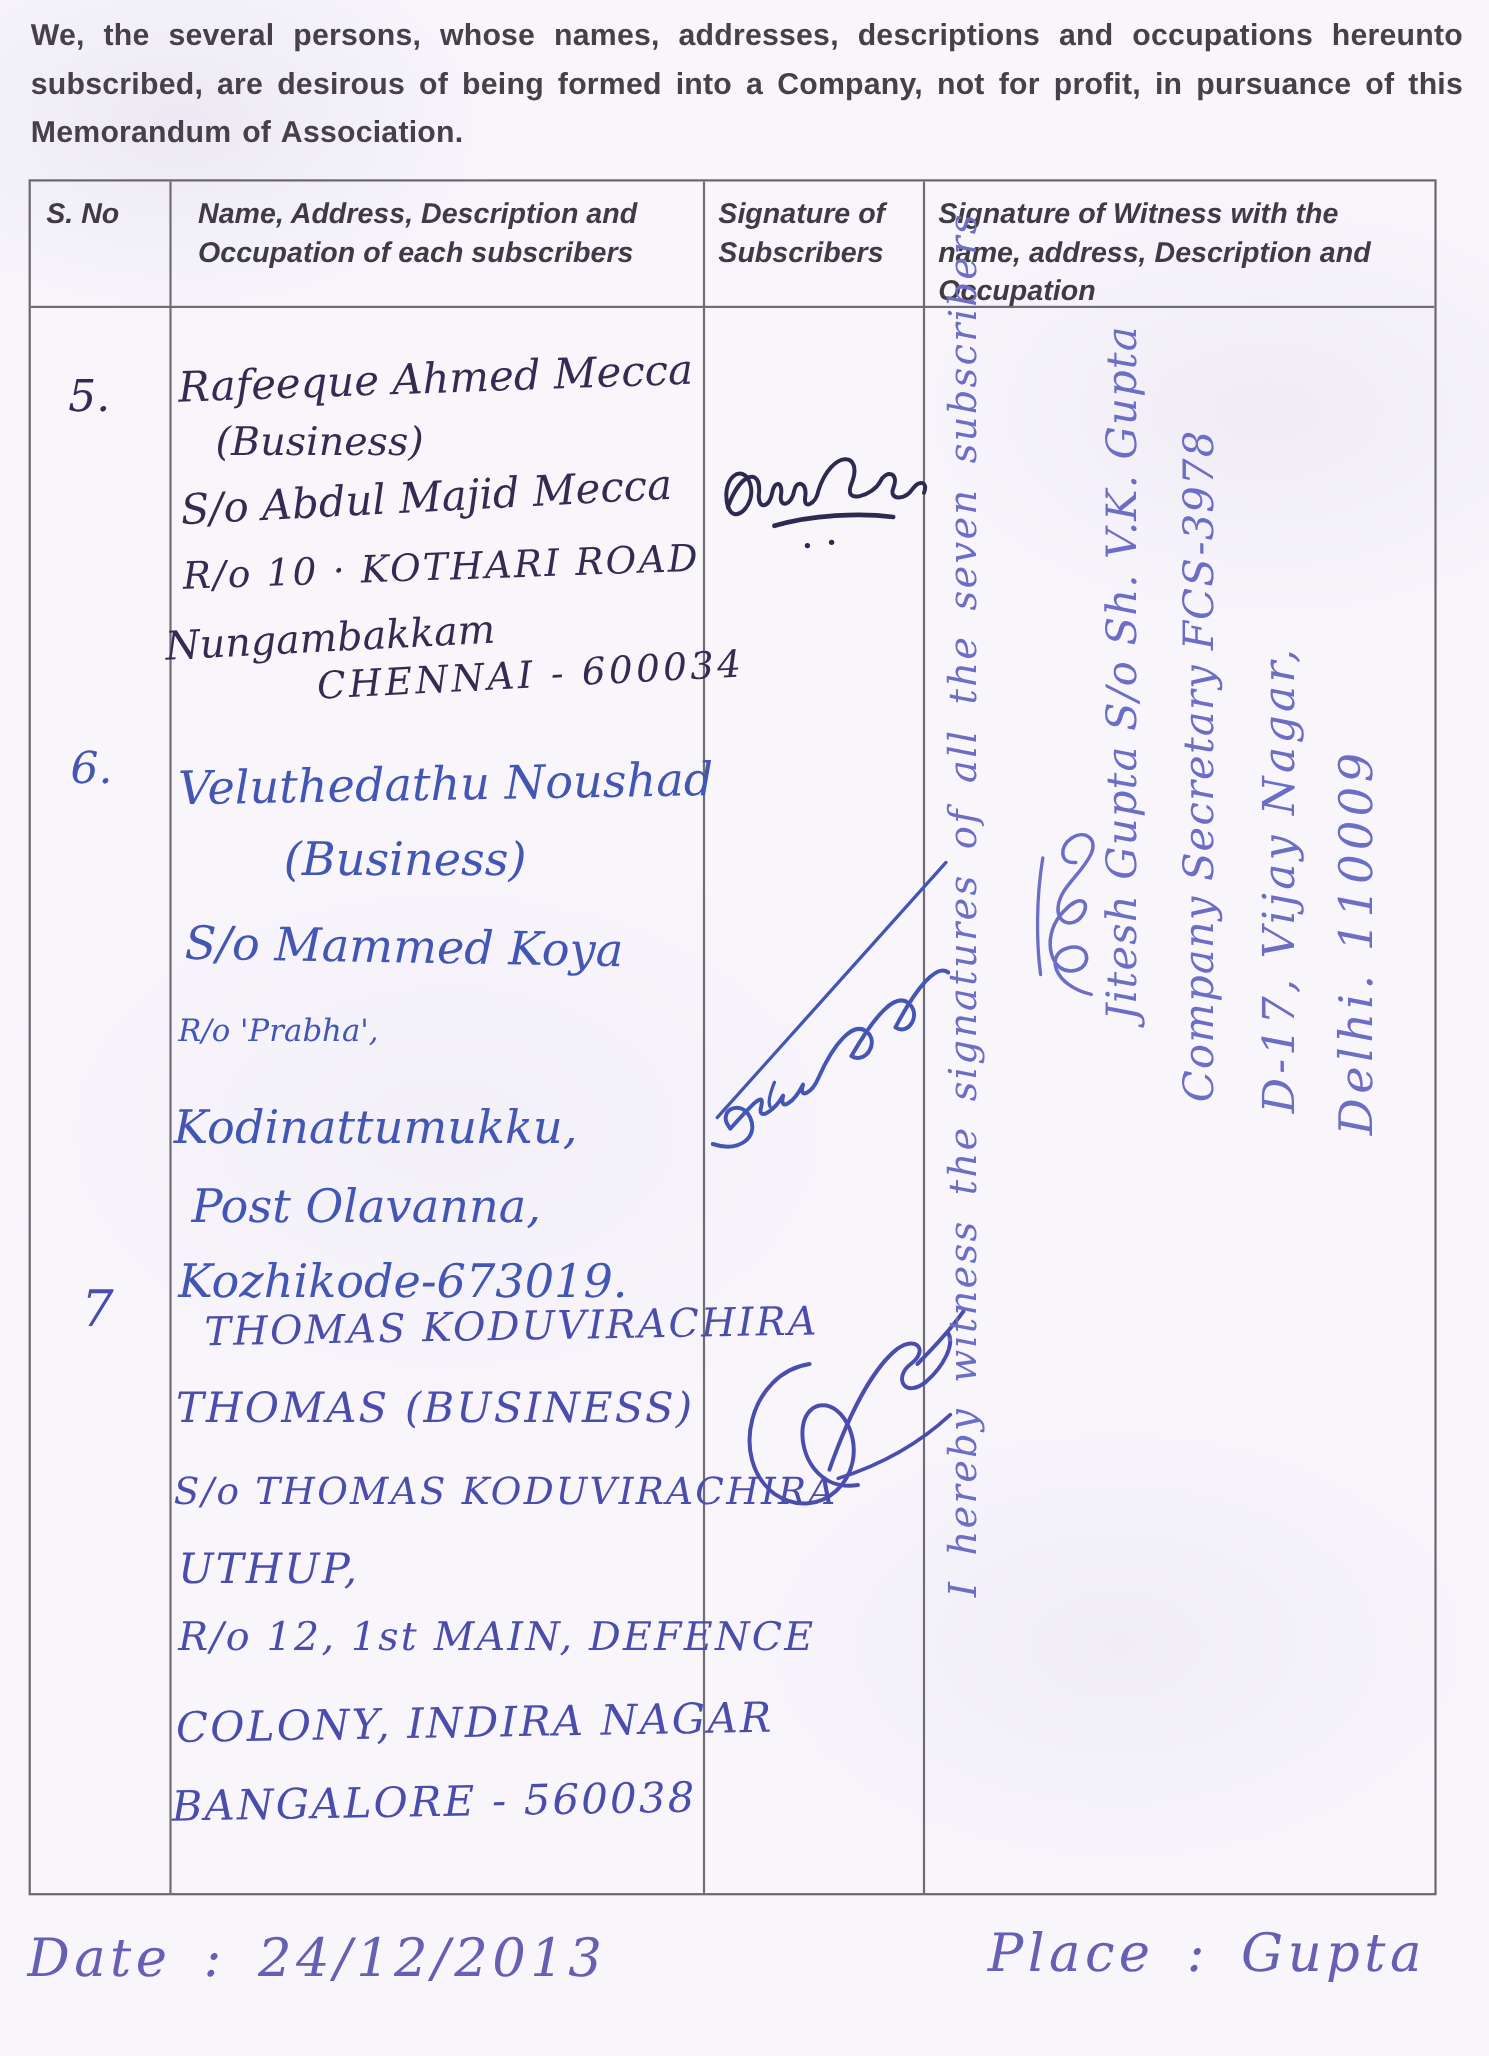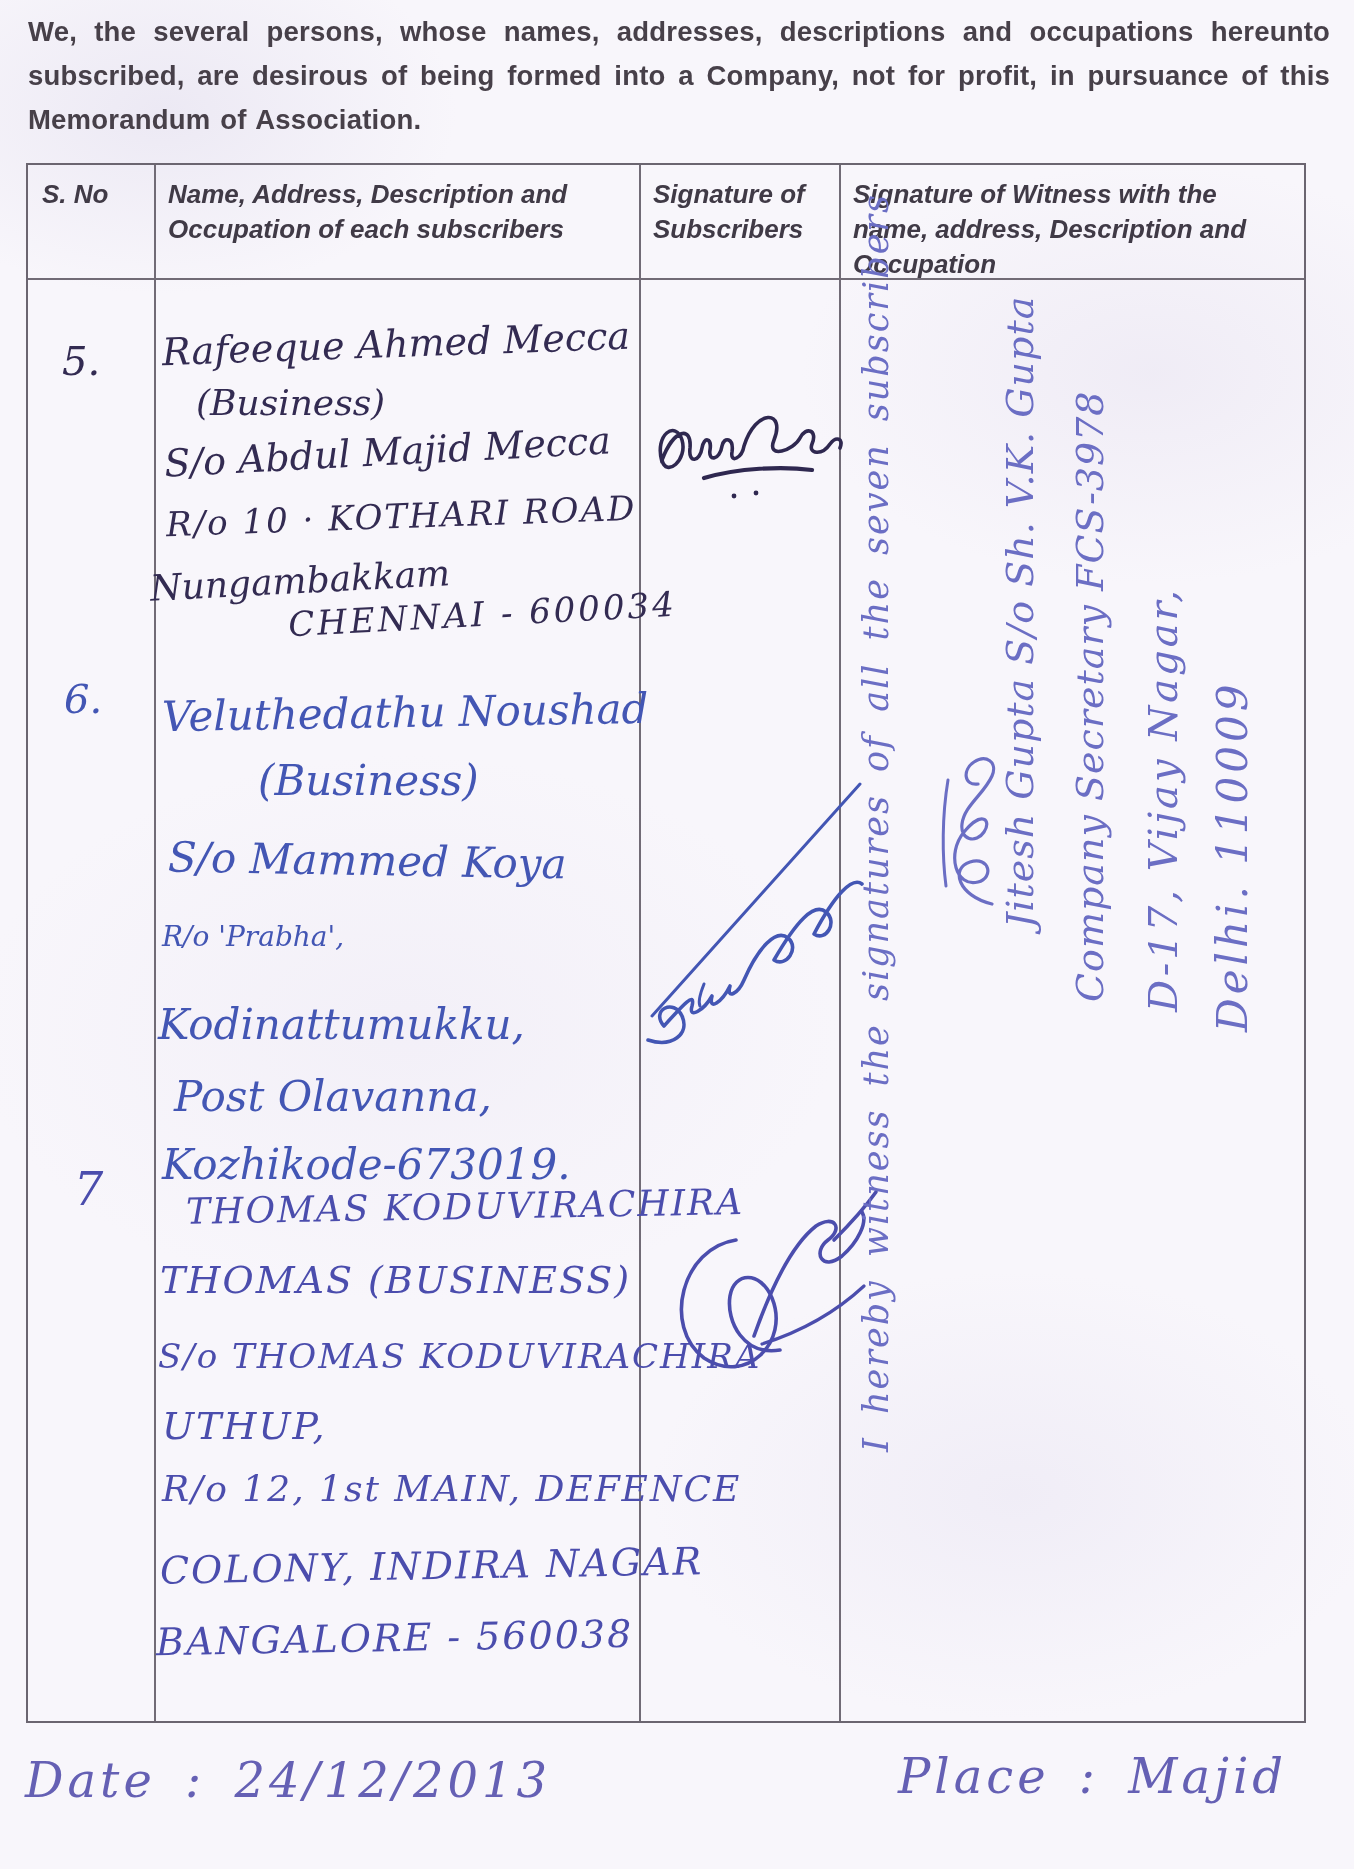--- a/index.html
+++ b/index.html
@@ -46,21 +46,21 @@
 
   <div class="intro">We, the several persons, whose names, addresses, descriptions and occupations hereunto subscribed, are desirous of being formed into a Company, not for profit, in pursuance of this Memorandum of Association.</div>
 
   <div class="tbl">
     <div class="vline" style="left:126px"></div>
     <div class="vline" style="left:611px"></div>
     <div class="vline" style="left:811px"></div>
     <div class="hline" style="top:113px"></div>
 
     <div class="hcell" style="left:0;width:126px">S. No</div>
-    <div class="hcell" style="left:126px;width:554px">Name, Address, Description and Occupation of each subscribers</div>
+    <div class="hcell" style="left:138px;width:554px">Name, Address, Description and Occupation of each subscribers</div>
     <div class="hcell" style="left:611px;width:220px">Signature of Subscribers</div>
     <div class="hcell" style="left:811px;width:469px">Signature of Witness with the name, address, Description and Occupation</div>
   </div>
 
   <div class="hw ink5 sno" style="left:62px;top:338px">5.</div>
   <div class="hw ink5" style="left:162px;top:322px;font-size:38px;transform:rotate(-2deg)">Rafeeque Ahmed Mecca</div>
   <div class="hw ink5" style="left:196px;top:382px;font-size:36px">(Business)</div>
   <div class="hw ink5" style="left:164px;top:430px;font-size:38px;transform:rotate(-3deg)">S/o Abdul Majid Mecca</div>
   <div class="hw ink5" style="left:166px;top:496px;font-size:34px;letter-spacing:2px;transform:rotate(-2deg)">R/o 10 · KOTHARI ROAD</div>
   <div class="hw ink5" style="left:150px;top:560px;font-size:36px;transform:rotate(-3deg)">Nungambakkam</div>
@@ -123,16 +123,16 @@
   <div class="hw inkw vtext" style="left:1068px;top:1002px;font-size:38px;letter-spacing:1px">Company Secretary  FCS-3978</div>
   <div class="hw inkw vtext" style="left:1140px;top:1012px;font-size:40px;letter-spacing:3px">D-17, Vijay Nagar,</div>
   <div class="hw inkw vtext" style="left:1208px;top:1032px;font-size:42px;letter-spacing:4px">Delhi. 110009</div>
 
   <div class="hw inkf" style="left:25px;top:1752px;font-size:48px;letter-spacing:4px;word-spacing:10px">
     <span>Date :</span>
     <span>24/12/2013</span>
   </div>
   <div class="hw inkf" style="left:898px;top:1748px;font-size:48px;letter-spacing:4px;word-spacing:10px">
     <span>Place :</span>
-    <span>Majid</span>
+    <span>Gupta</span>
   </div>
 
 </div>
 
 </body></html>

